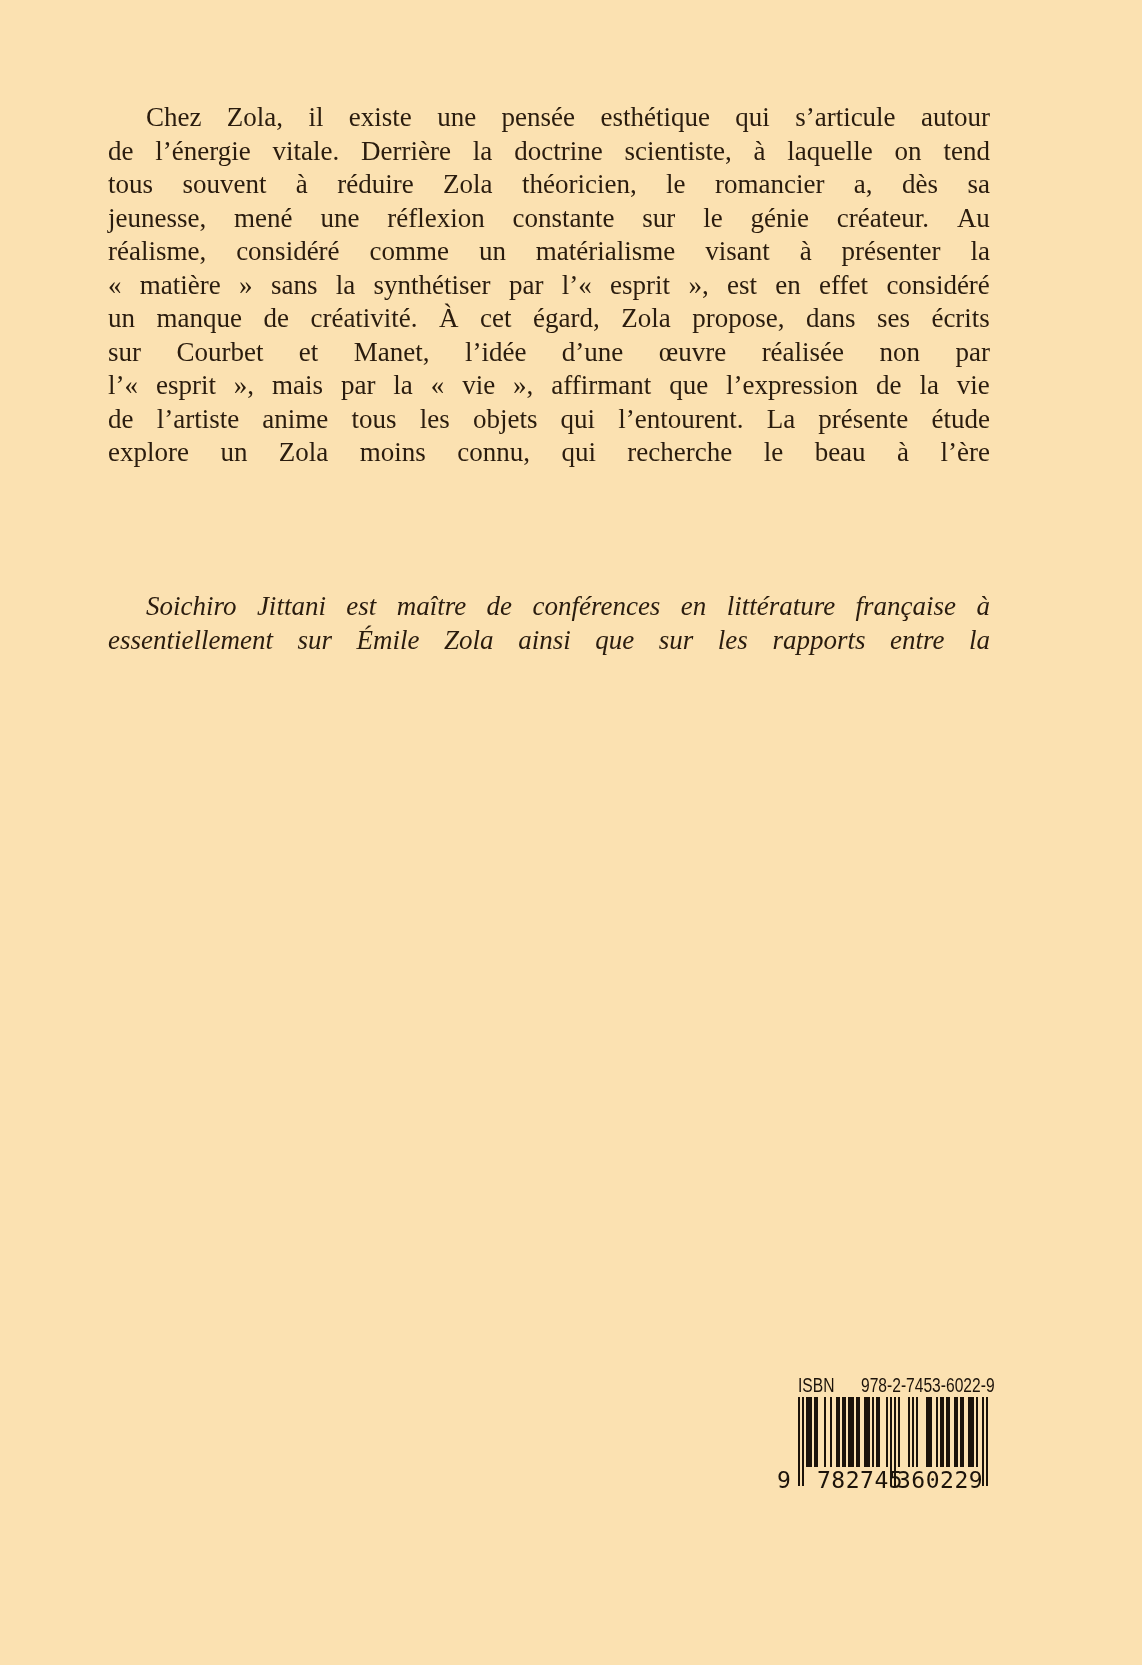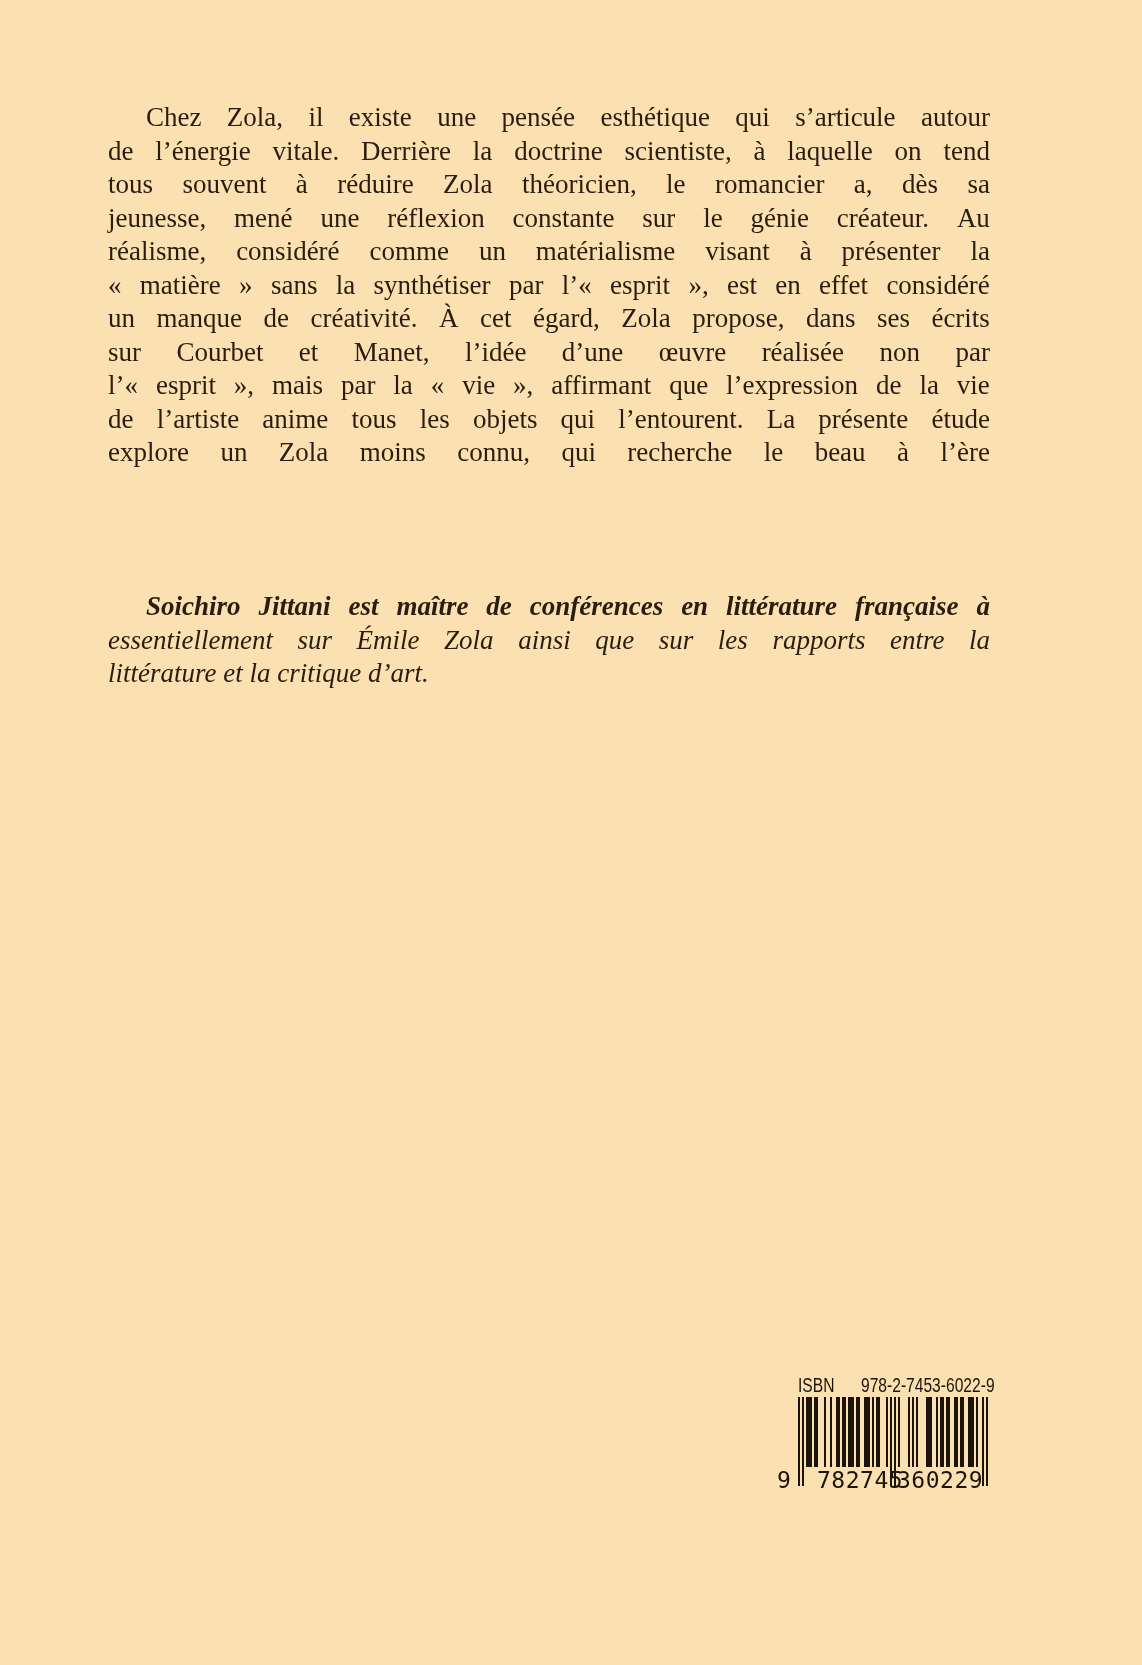--- a/index.html
+++ b/index.html
@@ -222,21 +222,21 @@
         <span>qui</span>
         <span>recherche</span>
         <span>le</span>
         <span>beau</span>
         <span>à</span>
         <span>l’ère</span>
       </div>
     </section>
 
   <section class="textblock" id="bio">
-      <div class="jline" style="padding-left: 38px; font-weight: bold;">
+      <div class="jline" style="padding-left: 38px;">
         <span>Soichiro</span>
         <span>Jittani</span>
         <span>est</span>
         <span>maître</span>
         <span>de</span>
         <span>conférences</span>
         <span>en</span>
         <span>littérature</span>
         <span>française</span>
         <span>à</span>
@@ -247,21 +247,20 @@
         <span>Émile</span>
         <span>Zola</span>
         <span>ainsi</span>
         <span>que</span>
         <span>sur</span>
         <span>les</span>
         <span>rapports</span>
         <span>entre</span>
         <span>la</span>
       </div>
-      <div class="jline last">littérature et la critique d’art.</div>
     </section>
 
 
   <div class="isbn-block">
     <div class="isbn-row">
       <span>ISBN</span>
       <span>978-2-7453-6022-9</span>
     </div>
     <svg id="barcode-svg" width="190" height="89">
         <rect x="0" y="0" width="2" height="89"></rect>

